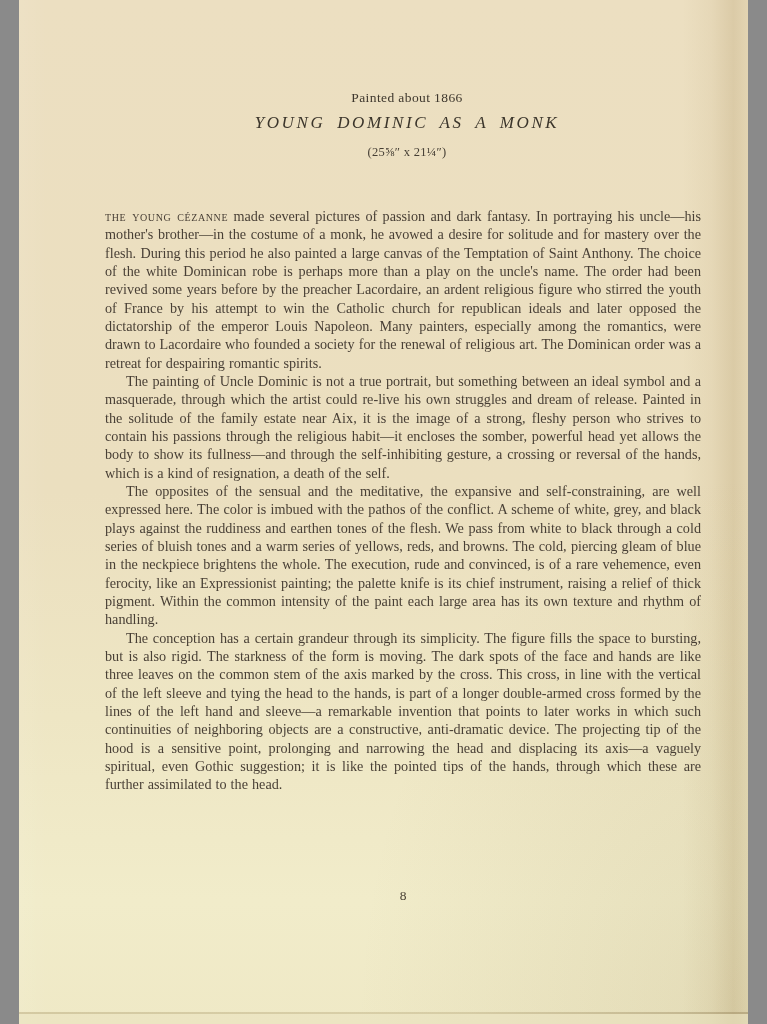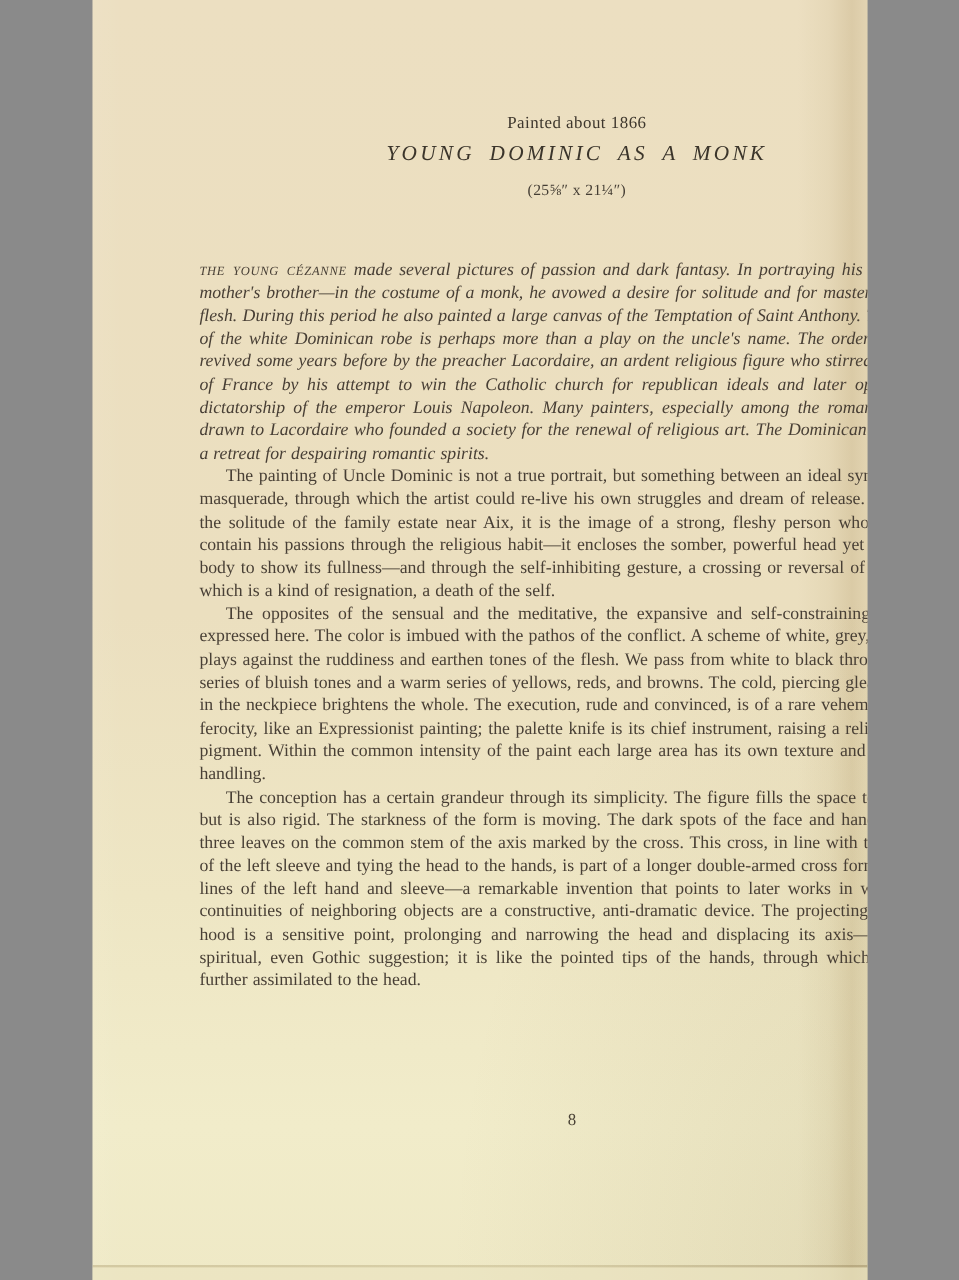--- a/index.html
+++ b/index.html
@@ -3,21 +3,21 @@
 <meta charset="utf-8">
 <style>
   html, body {
     margin: 0;
     padding: 0;
     background: #8a8a8a;
     font-family: "Liberation Serif", "DejaVu Serif", serif;
   }
   .page {
     position: relative;
-    width: 620px;
+    width: 729px;
     height: 1024px;
     margin: 0 auto;
     overflow: hidden;
     color: #453e34;
     background:
       radial-gradient(ellipse at 100% 100%, rgba(150,130,85,0.14), transparent 38%),
       linear-gradient(90deg, rgba(255,255,255,0.06) 0%, rgba(255,255,255,0) 4%),
       linear-gradient(270deg, rgba(190,168,120,0.20) 0%, rgba(175,150,100,0.28) 2%, rgba(175,150,100,0.10) 5%, rgba(175,150,100,0) 9%),
       linear-gradient(180deg, #ecdfc1 0%, #ebdfbf 48%, #eee6c4 70%, #f1ecca 88%, #efe9c6 100%);
   }
@@ -77,21 +77,20 @@
     text-align: justify;
     word-spacing: 0.5px;
     color: #483f35;
   }
   .body-text p {
     margin: 0;
     text-indent: 21px;
   }
   .body-text p.first {
     text-indent: 0;
-    font-style: italic;
   }
   .lead {
     text-transform: lowercase;
     font-variant: small-caps;
     letter-spacing: 0.6px;
   }
   .page-number {
     position: absolute;
     top: 888px;
     left: 86px;

